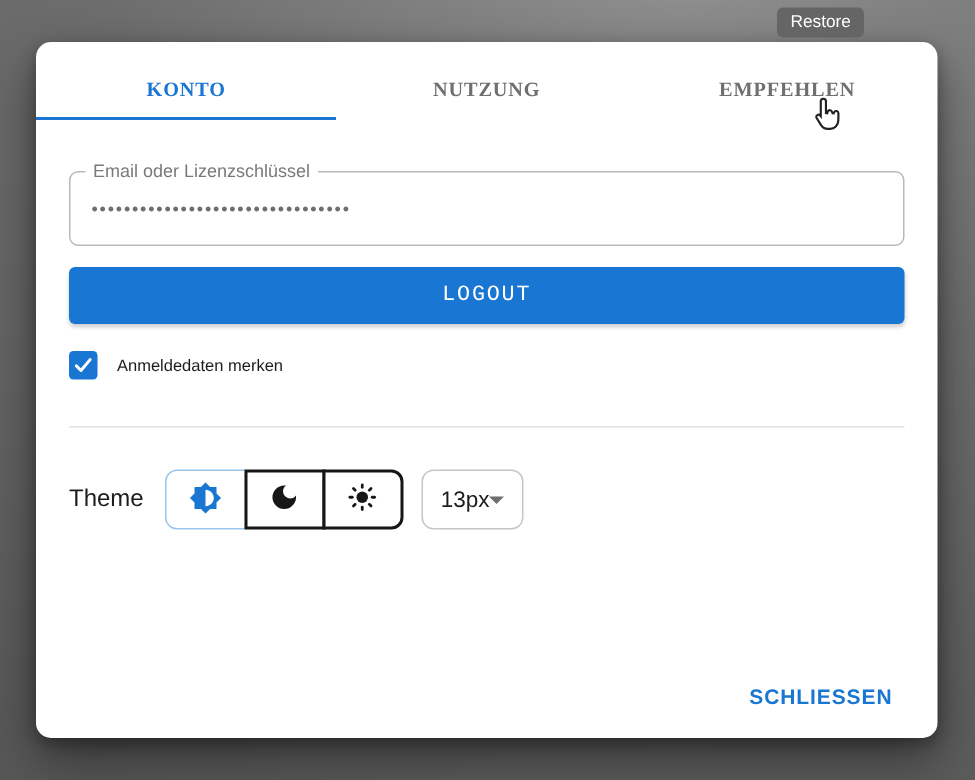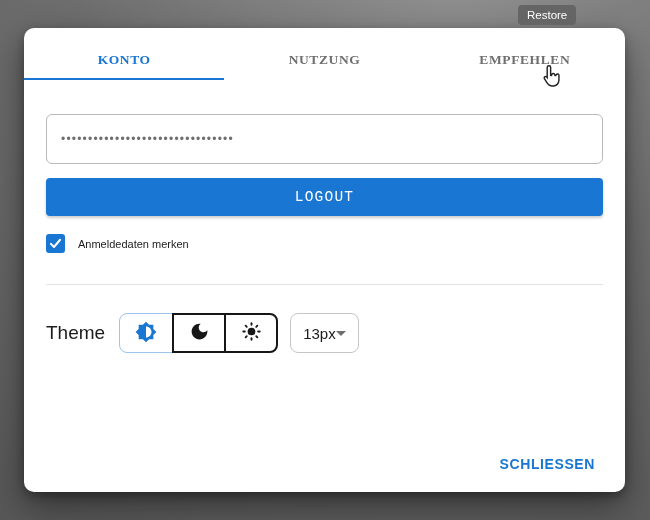--- a/index.html
+++ b/index.html
@@ -35,21 +35,21 @@
                  font-family:"Liberation Sans", sans-serif; font-size:12px; letter-spacing:1.2px; color:#6f6f6f; }
   .logout-btn { display:block; margin:14px 22px 0; width:557px; height:38px; border:none; border-radius:4px;
                 background:#1976d2; color:#fff; font-family:Liberation Mono, monospace;
                 font-size:14.5px; font-weight:500; letter-spacing:1.2px; cursor:pointer;
                 box-shadow:0 2px 3px rgba(0,0,0,.2); }
   .check-row { display:flex; align-items:center; gap:13px; margin:18px 22px 0; cursor:pointer; }
   .checkbox { width:19px; height:19px; background:#1976d2; border-radius:3px; display:flex; align-items:center; justify-content:center; flex:none; }
   .check-label { font-size:11px; color:#1c1c1c; }
   .divider { margin:31px 22px 0; height:1px; background:#e2e2e2; }
   .theme-row { display:flex; align-items:center; margin:28px 22px 0; height:40px; }
-  .theme-label { font-size:19px; color:#1c1c1c; margin-right:14px; }
+  .theme-label { font-size:16px; color:#1c1c1c; margin-right:14px; }
   .seg-group { display:flex; align-items:stretch; height:40px; }
   .seg-btn { width:54px; height:40px; background:#fff; display:flex; align-items:center; justify-content:center; cursor:pointer; padding:0; }
   .seg-auto  { border:1px solid #9cc5ee; border-radius:8px 0 0 8px; }
   .seg-dark  { border:2px solid #161616; margin-left:-1px; }
   .seg-light { border:2px solid #161616; margin-left:-2px; border-radius:0 8px 8px 0; }
   .select { height:40px; border:1px solid #c6c6c6; border-radius:8px; background:#fff; display:flex; align-items:center;
             padding:0 12px; margin-left:12px; cursor:pointer; font-family:"Liberation Sans", sans-serif; }
   .select-value { font-size:15px; color:#1c1c1c; }
   .chevron { width:0; height:0; border-left:5px solid transparent; border-right:5px solid transparent; border-top:5px solid #6e6e6e; }
   .dlg-footer { position:absolute; right:22px; bottom:14px; }
@@ -66,20 +66,21 @@
 
 
   <div class="tabs">
     <button class="tab active">KONTO</button>
     <button class="tab">NUTZUNG</button>
     <button class="tab">EMPFEHLEN</button>
     <div class="tab-indicator"></div>
   </div>
 
   <div class="field">
+    <span class="field-label">Email oder Lizenzschlüssel</span>
     <input class="field-input" type="text" readonly="" value="••••••••••••••••••••••••••••••••" style="">
   </div>
 
   <button class="logout-btn">LOGOUT</button>
 
   <div class="check-row">
     <span class="checkbox">
       <svg width="15" height="15" viewBox="0 0 18 18">
         <polyline points="3.5,9.5 7.2,13.2 14.5,4.5" fill="none" stroke="#fff" stroke-width="2.4" stroke-linecap="round" stroke-linejoin="round"></polyline>
       </svg>

